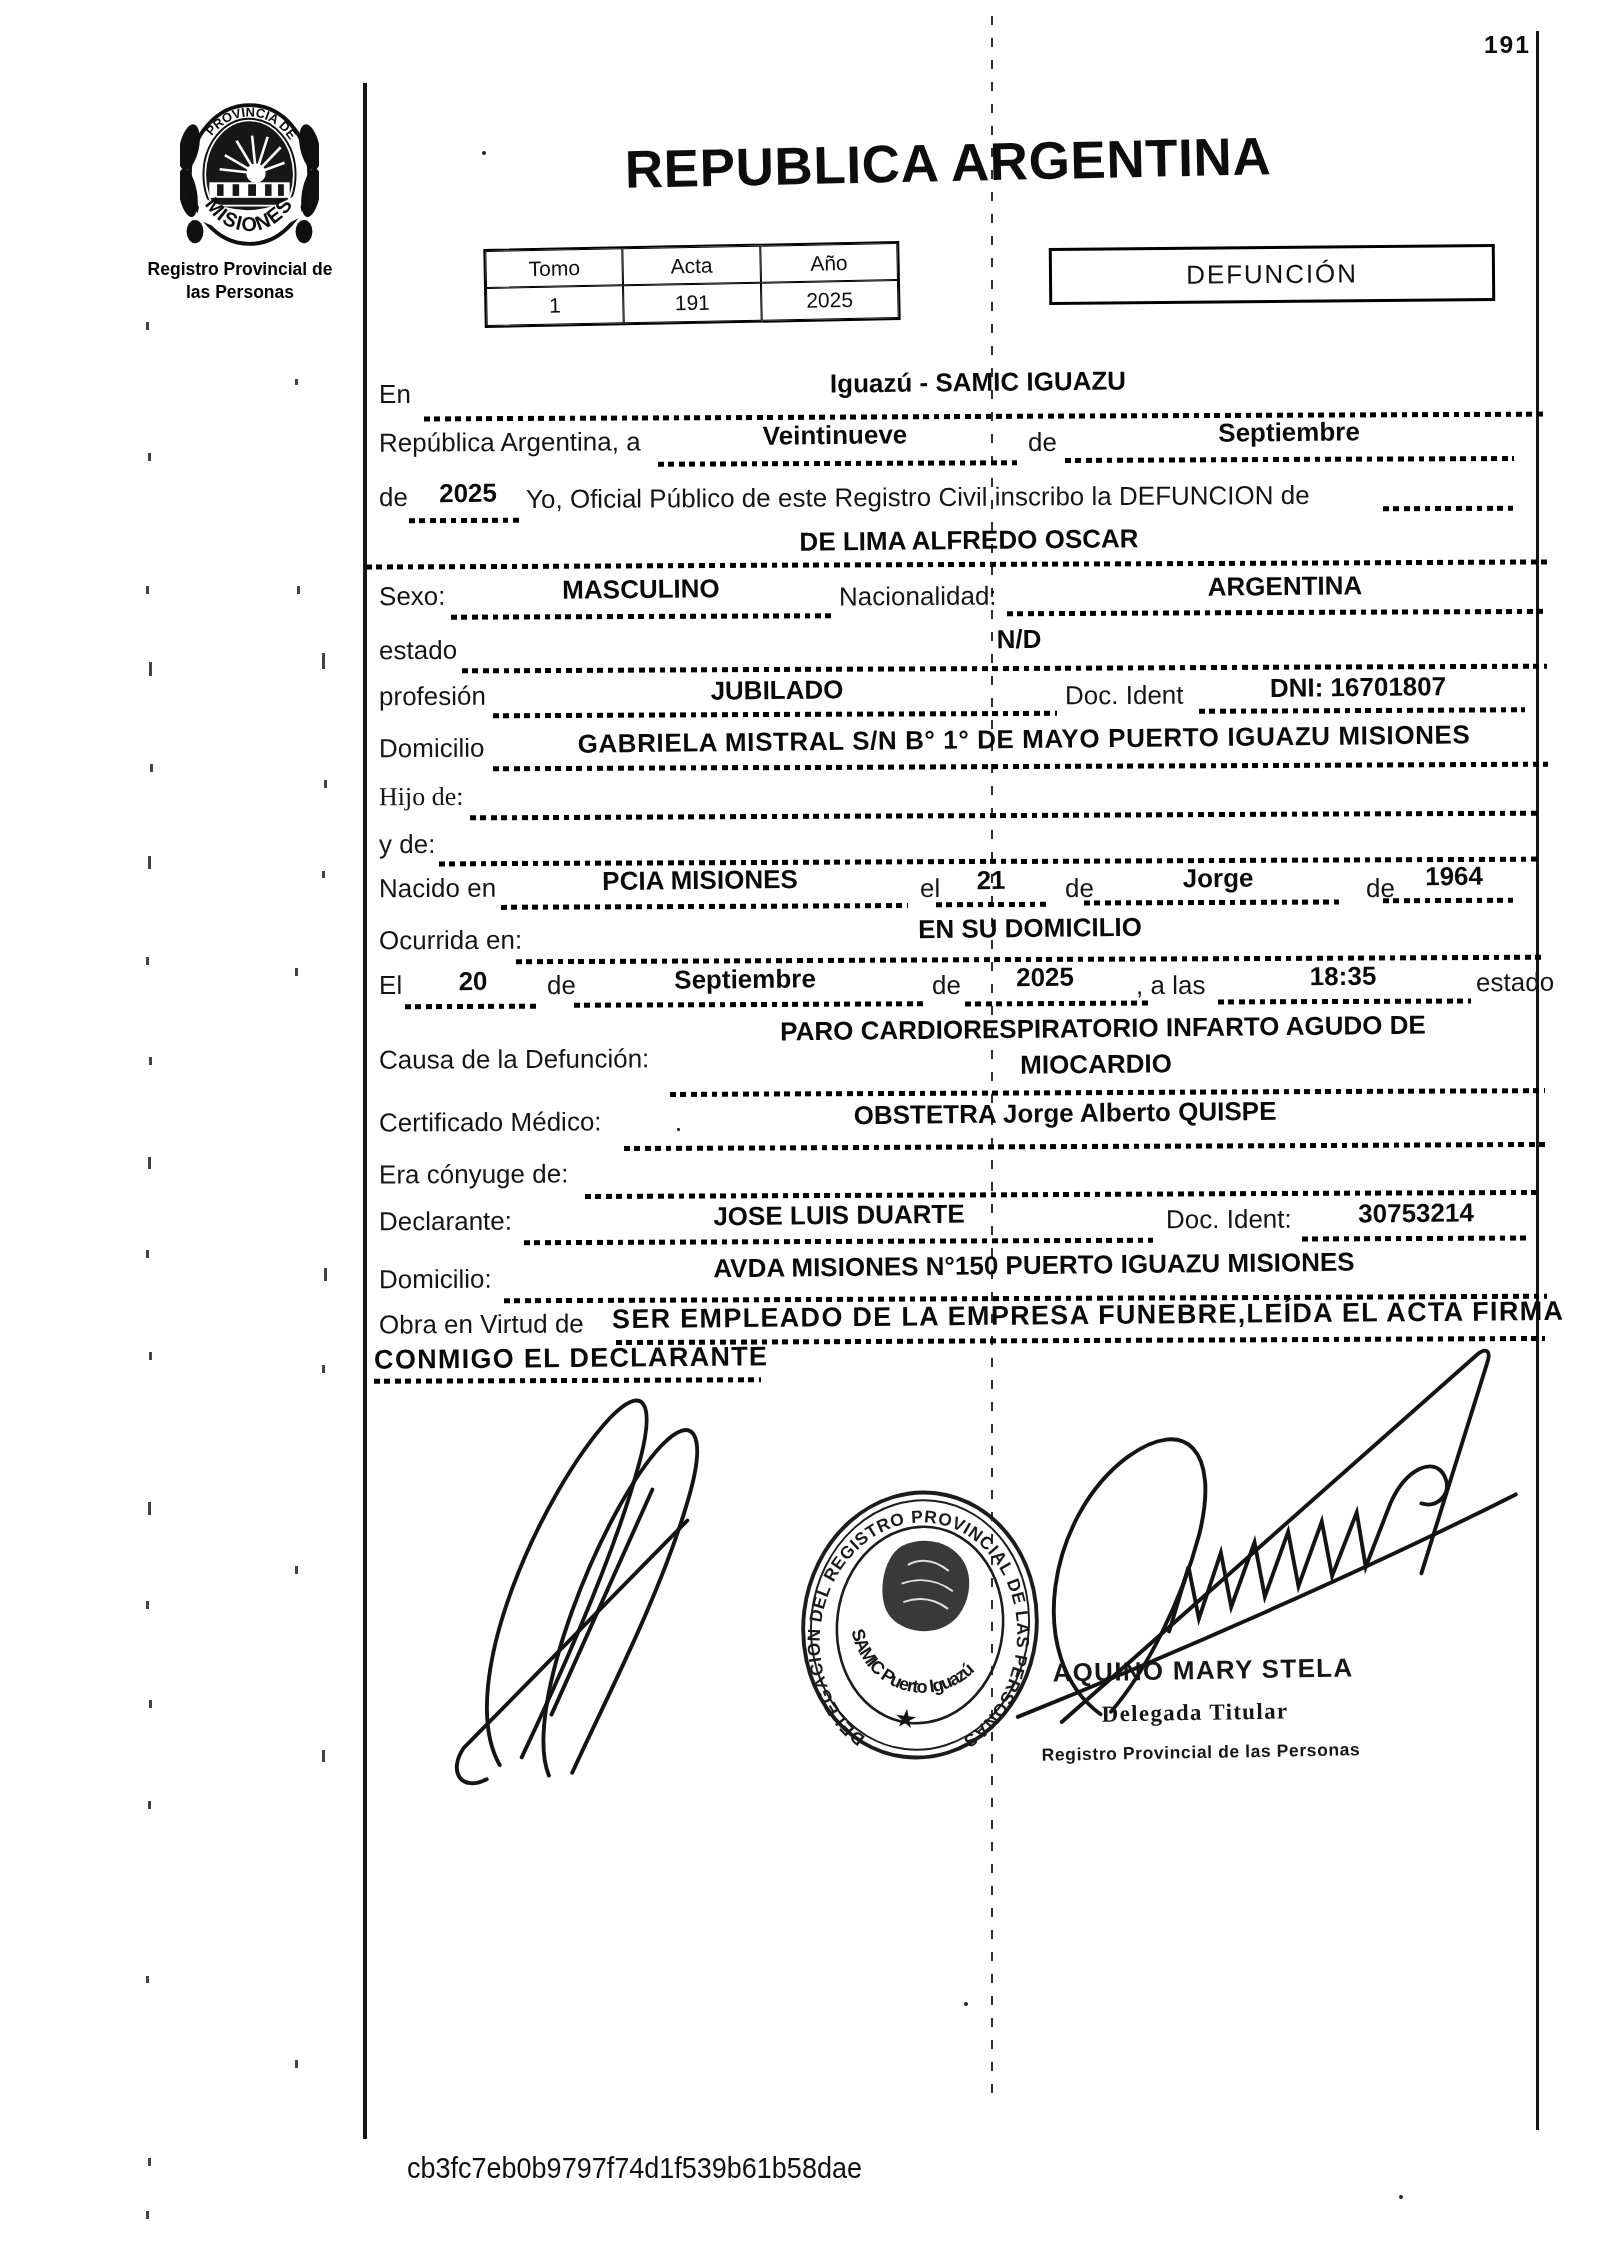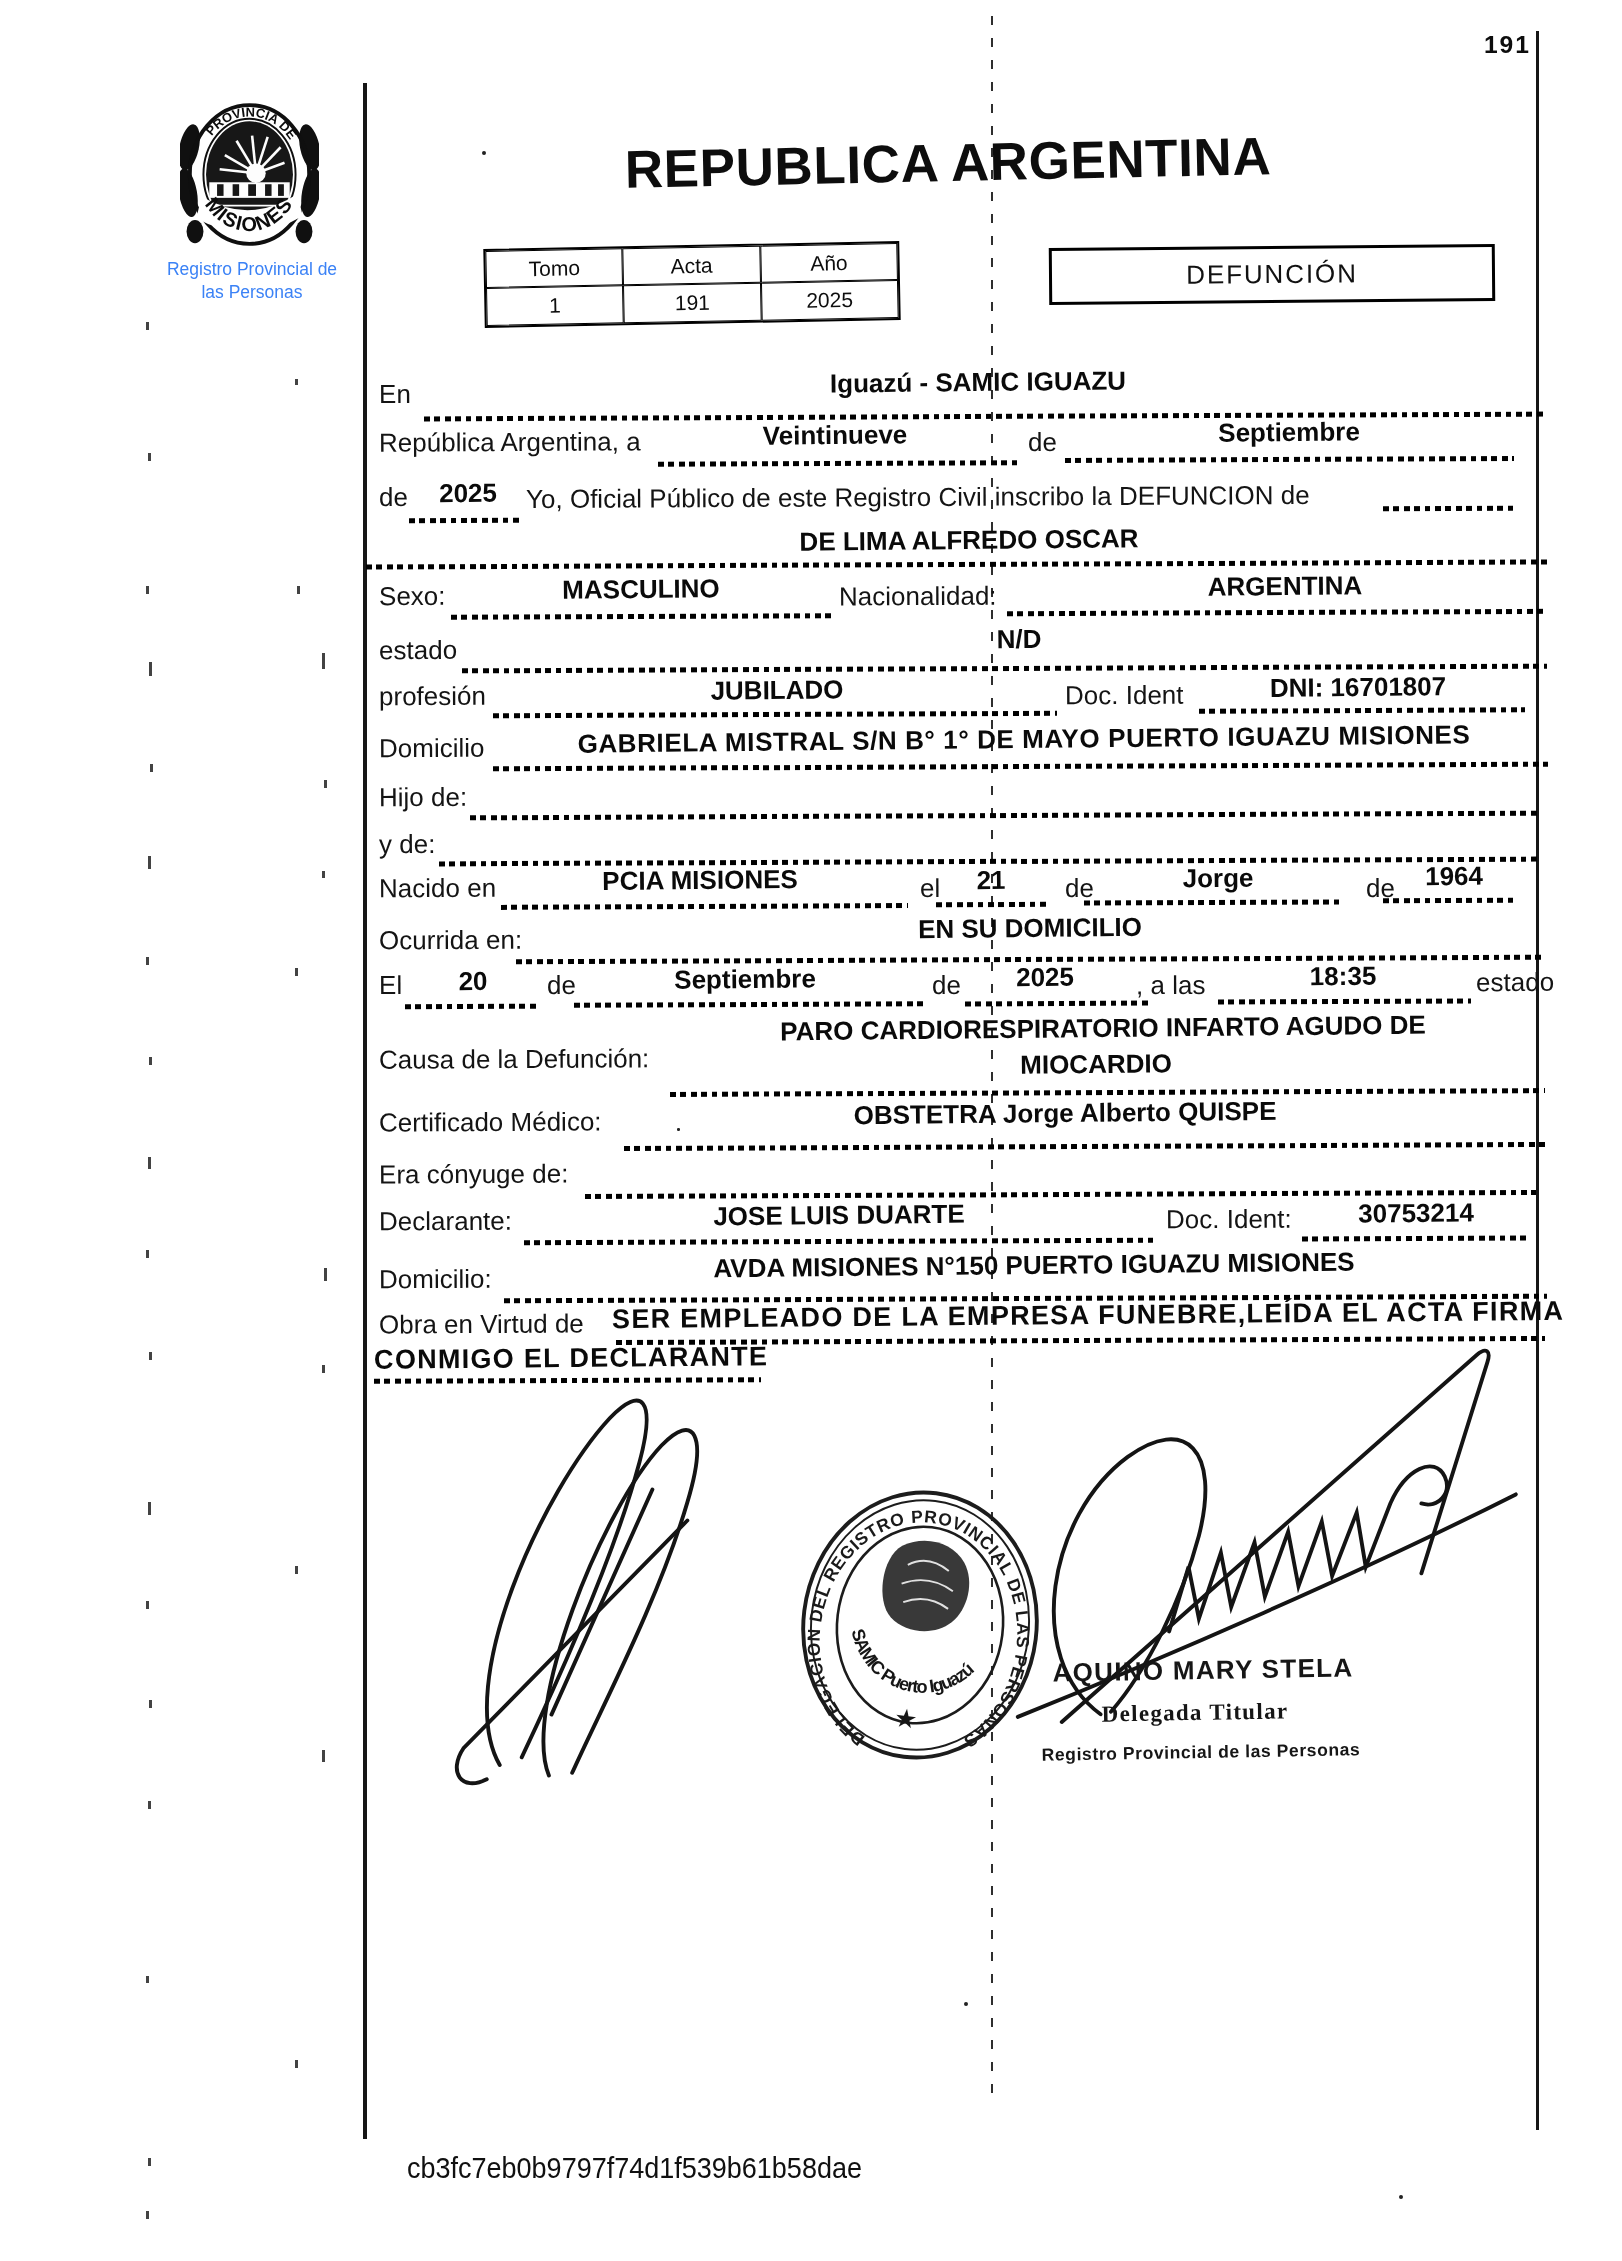--- a/index.html
+++ b/index.html
@@ -24,22 +24,22 @@
   #pagenum{position:absolute;left:1484px;top:31px;font-size:24.6px;font-weight:bold;letter-spacing:1.9px;}
   #acta-table{position:absolute;left:484px;top:245px;width:412px;border:2.6px solid #000;
               border-collapse:collapse;transform:rotate(-1.1deg);background:#fff;}
   #acta-table div.cellrow{display:flex;}
   #acta-table .cell{flex:1;border:1.9px solid #000;text-align:center;font-size:21px;
                     padding:6.5px 0 5.8px 0;font-family:"Liberation Sans",sans-serif;}
   #acta-table .hdr .cell{padding:5.8px 0 5.2px 0;}
   #def-box{position:absolute;left:1049px;top:246px;width:440px;height:51px;border:3.2px solid #000;
            display:flex;align-items:center;justify-content:center;transform:rotate(-0.5deg);}
   #def-box span{font-size:26px;letter-spacing:1.9px;color:#111;}
-  #org-name{position:absolute;left:252px;top:258px;width:220px;margin-left:-110px;text-align:center;
-            font-size:17.5px;font-weight:normal;line-height:23px;color:#3b82f6;}
+  #org-name{position:absolute;left:240px;top:258px;width:220px;margin-left:-110px;text-align:center;
+            font-size:17.5px;font-weight:bold;line-height:23px;color:#000000;}
   #hash{position:absolute;left:407px;top:2151px;font-size:30px;color:#101010;
         transform:scaleX(0.9);transform-origin:left top;letter-spacing:0px;}
   .stampline{position:absolute;white-space:nowrap;color:#161616;transform:translateX(-50%) rotate(-1deg);}
   #stamp-name{left:1203px;top:1655px;font-size:26px;font-weight:bold;letter-spacing:1.3px;}
   #stamp-title{left:1195px;top:1700px;font-size:23px;font-weight:bold;font-family:"Liberation Serif",serif;letter-spacing:1.3px;}
   #stamp-org{left:1201px;top:1742px;font-size:17.5px;font-weight:bold;letter-spacing:0.6px;}
   svg text{font-family:"Liberation Sans",sans-serif;}
 </style>
 </head>
 <body>
@@ -150,21 +150,21 @@
   <div class="val" style="left:777px;top:675px;">JUBILADO</div>
   <div class="dl" style="left:493px;top:712px;width:564px;"></div>
   <div class="lbl" style="left:1065px;top:680px;">Doc. Ident</div>
   <div class="val" style="left:1358px;top:672px;">DNI: 16701807</div>
   <div class="dl" style="left:1199px;top:708px;width:326px;"></div>
 
   <div class="lbl" style="left:379px;top:733px;">Domicilio</div>
   <div class="val" style="left:1024px;top:724px;font-size:26px;letter-spacing:0.6px;">GABRIELA MISTRAL S/N B° 1° DE MAYO PUERTO IGUAZU MISIONES</div>
   <div class="dl" style="left:493px;top:764px;width:1055px;"></div>
 
-  <div class="lbl" style="left:379px;top:782px;">Hijo de:</div>
+  <div class="lbl" style="left:379px;top:782px;font-family:Liberation Serif, serif;">Hijo de:</div>
   <div class="dl" style="left:470px;top:813px;width:1067px;"></div>
 
   <div class="lbl" style="left:379px;top:829px;">y de:</div>
   <div class="dl" style="left:439px;top:859px;width:1098px;"></div>
 
   <div class="lbl" style="left:379px;top:873px;">Nacido en</div>
   <div class="val" style="left:700px;top:865px;">PCIA MISIONES</div>
   <div class="dl" style="left:501px;top:904px;width:407px;"></div>
   <div class="lbl" style="left:920px;top:873px;">el</div>
   <div class="val" style="left:991px;top:865px;">21</div>

